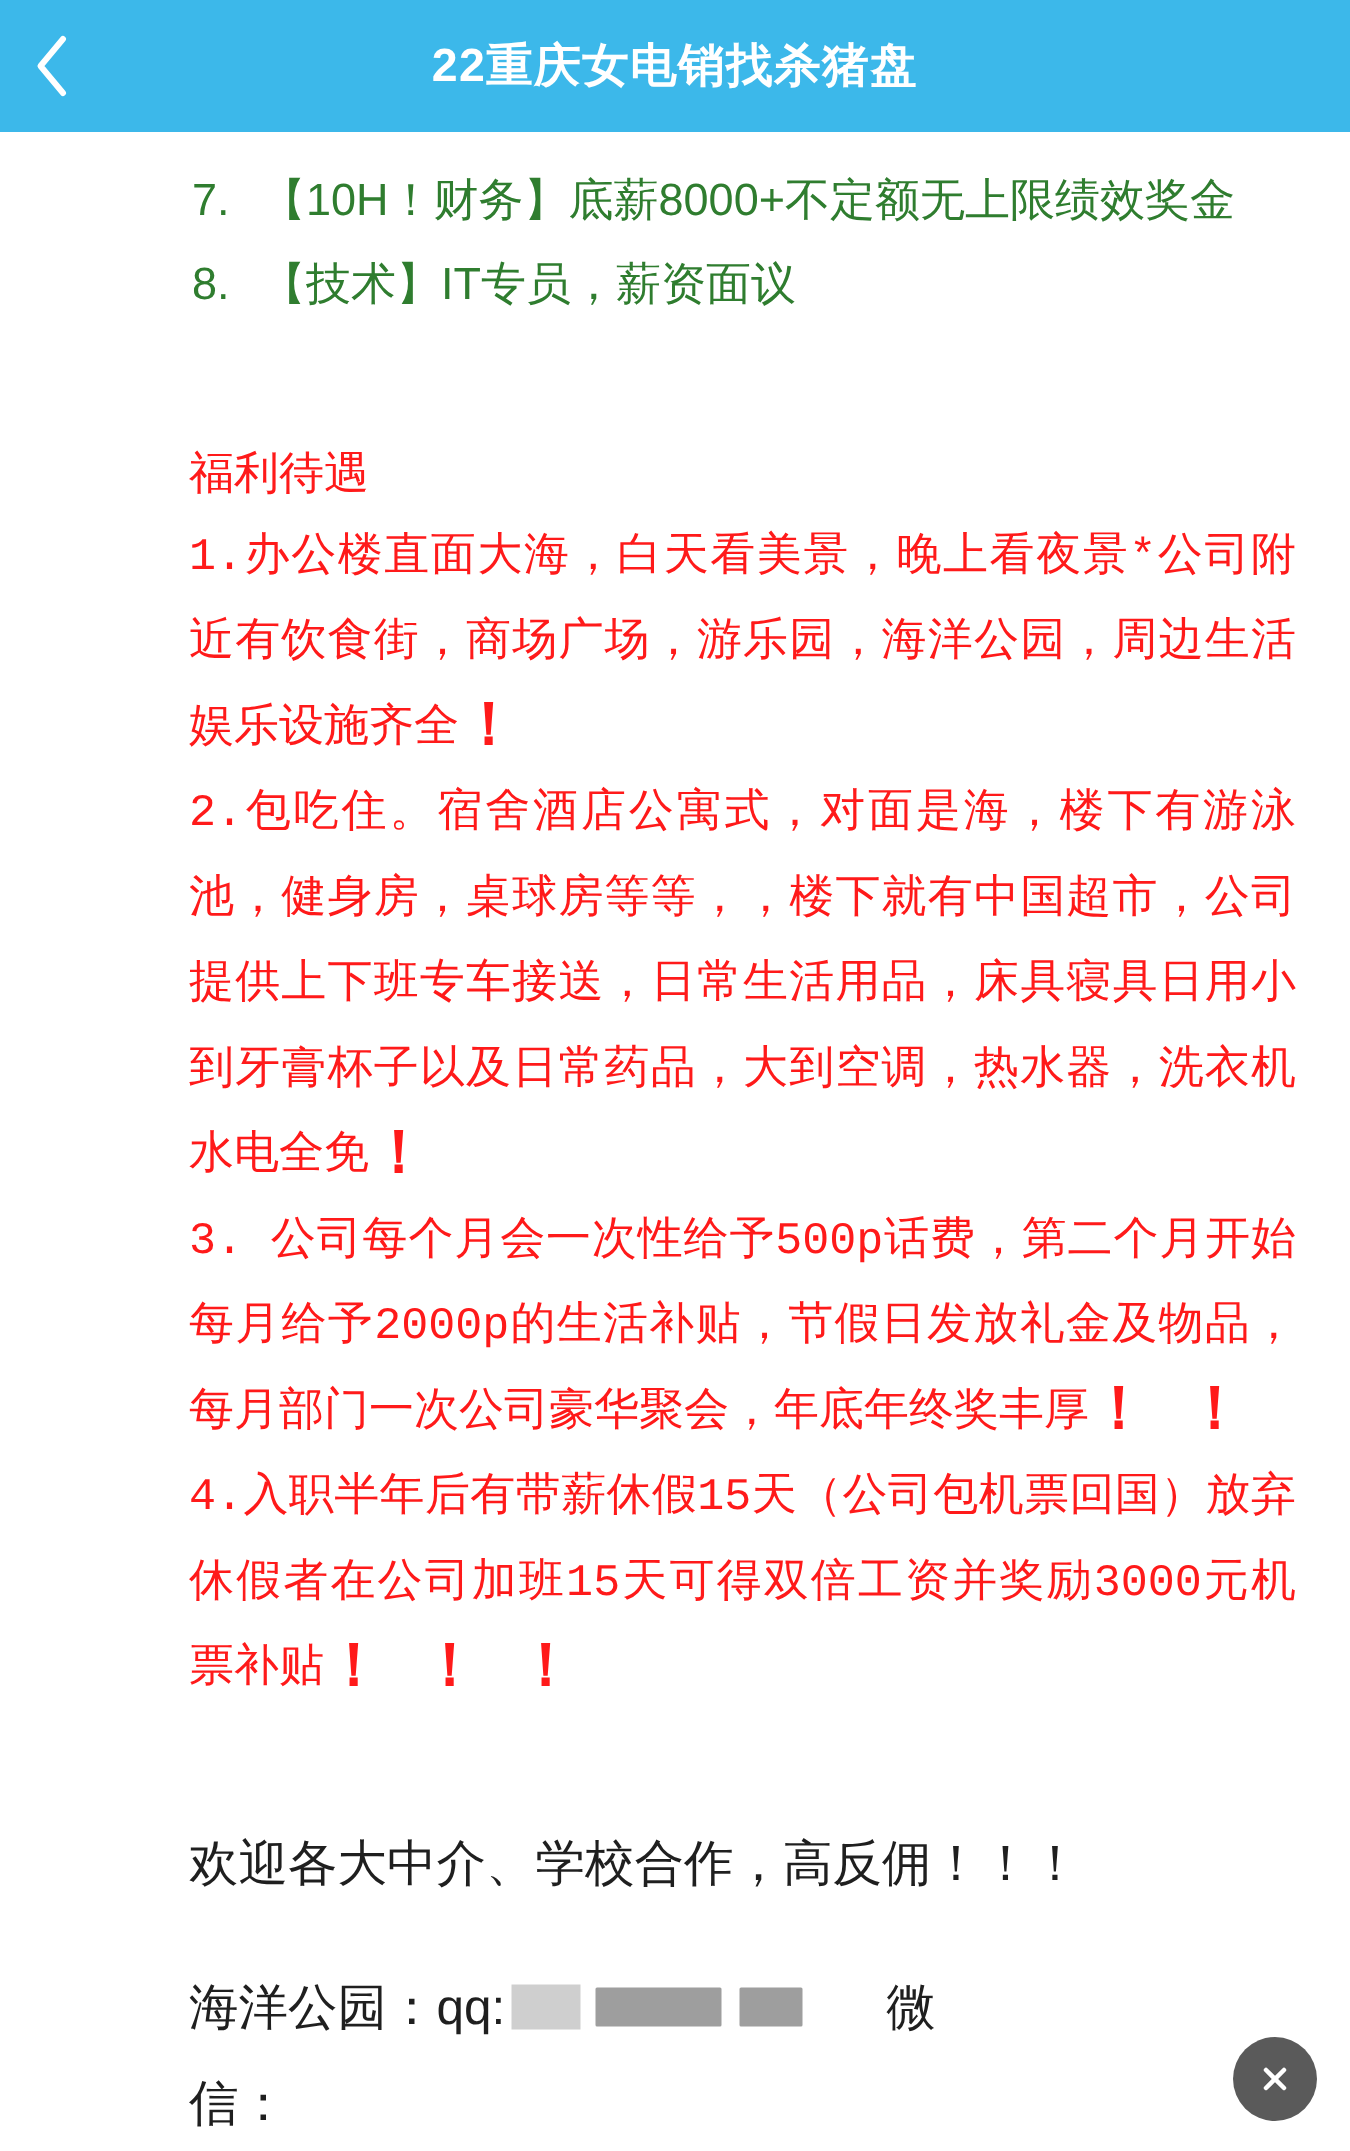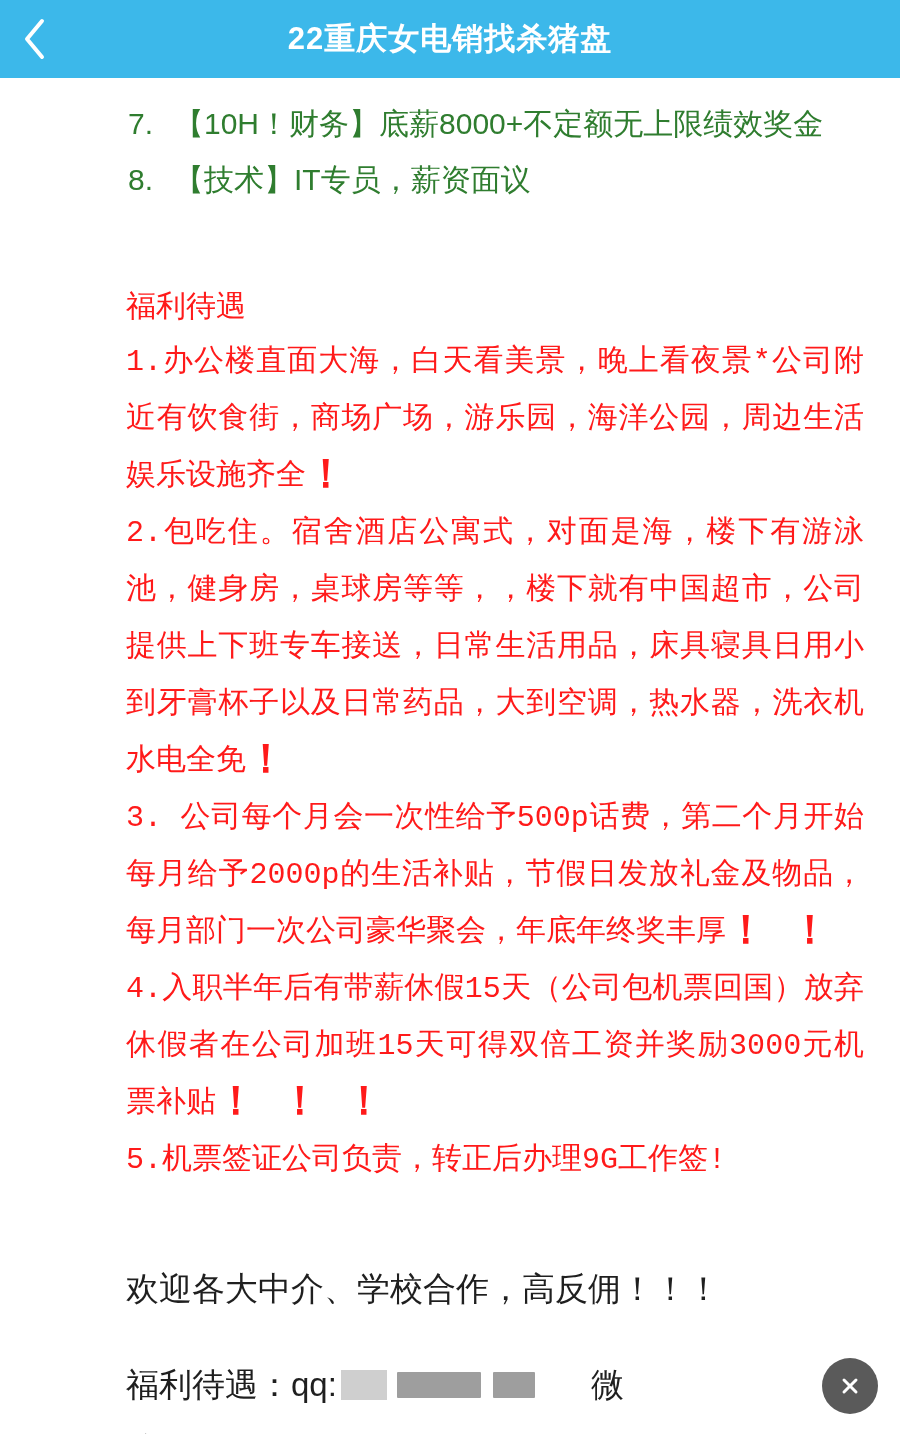--- a/index.html
+++ b/index.html
@@ -10,21 +10,21 @@
   body {
     width: 900px;
     height: 1434px;
     overflow: hidden;
     font-family: "Liberation Sans", sans-serif;
     position: relative;
   }
 
   
   .appbar {
-    height: 78px;
+    height: 88px;
     background: #3cb8ea;
     display: flex;
     align-items: center;
     position: relative;
   }
   .back-btn {
     width: 70px;
     height: 90px;
     display: flex;
     align-items: center;
@@ -192,34 +192,31 @@
     </div>
 
     <div class="red-para">
       <span>3. 公司每个月会一次性给予500p话费，第二个月开始每月给予2000p的生活补贴，节假日发放礼金及物品，每月部门一次公司豪华聚会，年底年终奖丰厚</span><span class="excl">！  ！</span>
     </div>
 
     <div class="red-para">
       <span>4.入职半年后有带薪休假15天（公司包机票回国）放弃休假者在公司加班15天可得双倍工资并奖励3000元机票补贴</span><span class="excl">！  ！  ！</span>
     </div>
 
-    <div class="red-para">
-      <span>5.机票签证公司负责，转正后办理9G工作签!</span>
-    </div>
   </div>
 
   <div class="gap-lg"></div>
 
   <div class="welcome">欢迎各大中介、学校合作，高反佣！！！</div>
 
   <div class="gap-md"></div>
 
   <div class="contact">
     <div class="contact-line">
-      <span>福利待遇：</span>
+      <span>海洋公园：</span>
       <span>qq:</span>
       <span class="redact-soft s1"></span>
       <span class="redact w1"></span>
       <span class="redact w2"></span>
       <span class="spacer-sm"></span>
       <span>微</span>
     </div>
     <div class="contact-line">
       <span>信：</span>
 

